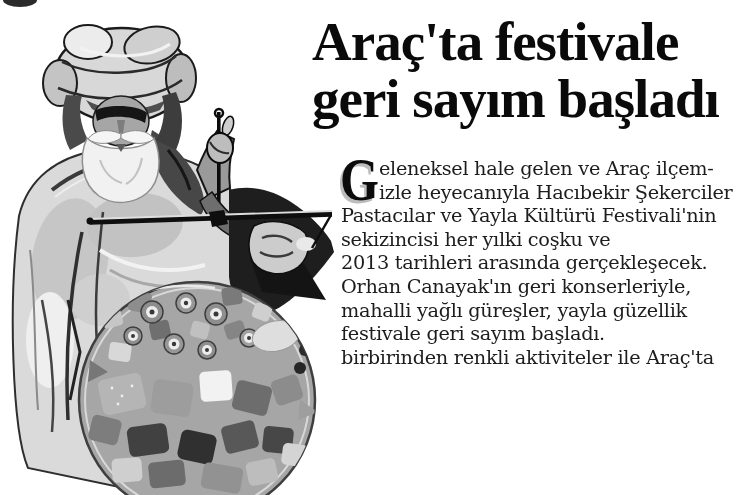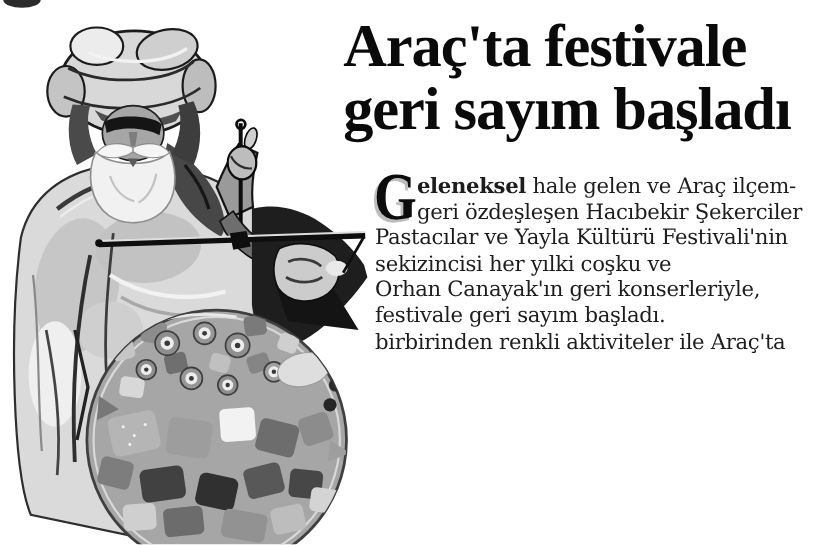--- a/index.html
+++ b/index.html
@@ -7,21 +7,21 @@
         font-family:"DejaVu Serif",serif;}
   
   .headline{position:absolute;left:312px;top:13px;width:424px;
             font-family:Liberation Serif, serif;font-weight:bold;font-size:55px;
             line-height:57px;color:#0a0a0a;letter-spacing:-1px;white-space:nowrap;}
   
   .article{position:absolute;left:341px;top:157px;width:409px;font-size:19.3px;
            color:#1d1d1d;letter-spacing:-0.3px;}
   .article .line{height:23.6px;line-height:23.6px;white-space:nowrap;}
   .article .line.indent{padding-left:38px;}
-  .article b{font-weight:bold;}
+  .article b{font-weight:normal;}
   .dropcap{position:absolute;left:340px;top:149px;font-family:"Liberation Serif",serif;
            font-size:61px;line-height:61px;font-weight:bold;color:#0c0c0c;
            text-shadow:-3px 3px 0 #bdbdbd;transform:scaleX(0.82);transform-origin:left top;}
   
   .photo{position:absolute;left:0;top:0;width:338px;height:495px;}
 </style>
 </head>
 <body>
 
 <div class="page">
@@ -190,21 +190,23 @@
 
   <div class="headline">
     <div>Araç'ta festivale</div>
     <div>geri sayım başladı</div>
   </div>
 
   <span class="dropcap">G</span>
 
   <div class="article">
       <div class="line indent"><b>eleneksel</b> hale gelen ve Araç ilçem-</div>
-      <div class="line indent">geri özdeşleşen Hacıbekir Şekerciler</div>
+      <div class="line indent">izle heyecanıyla Hacıbekir Şekerciler</div>
       <div class="line">Pastacılar ve Yayla Kültürü Festivali'nin</div>
       <div class="line">sekizincisi her yılki coşku ve</div>
+      <div class="line">2013 tarihleri arasında gerçekleşecek.</div>
       <div class="line">Orhan Canayak'ın geri konserleriyle,</div>
+      <div class="line">mahalli yağlı güreşler, yayla güzellik</div>
       <div class="line">festivale geri sayım başladı.</div>
       <div class="line">birbirinden renkli aktiviteler ile Araç'ta</div>
     </div>
 
 </div>
 
 </body></html>

